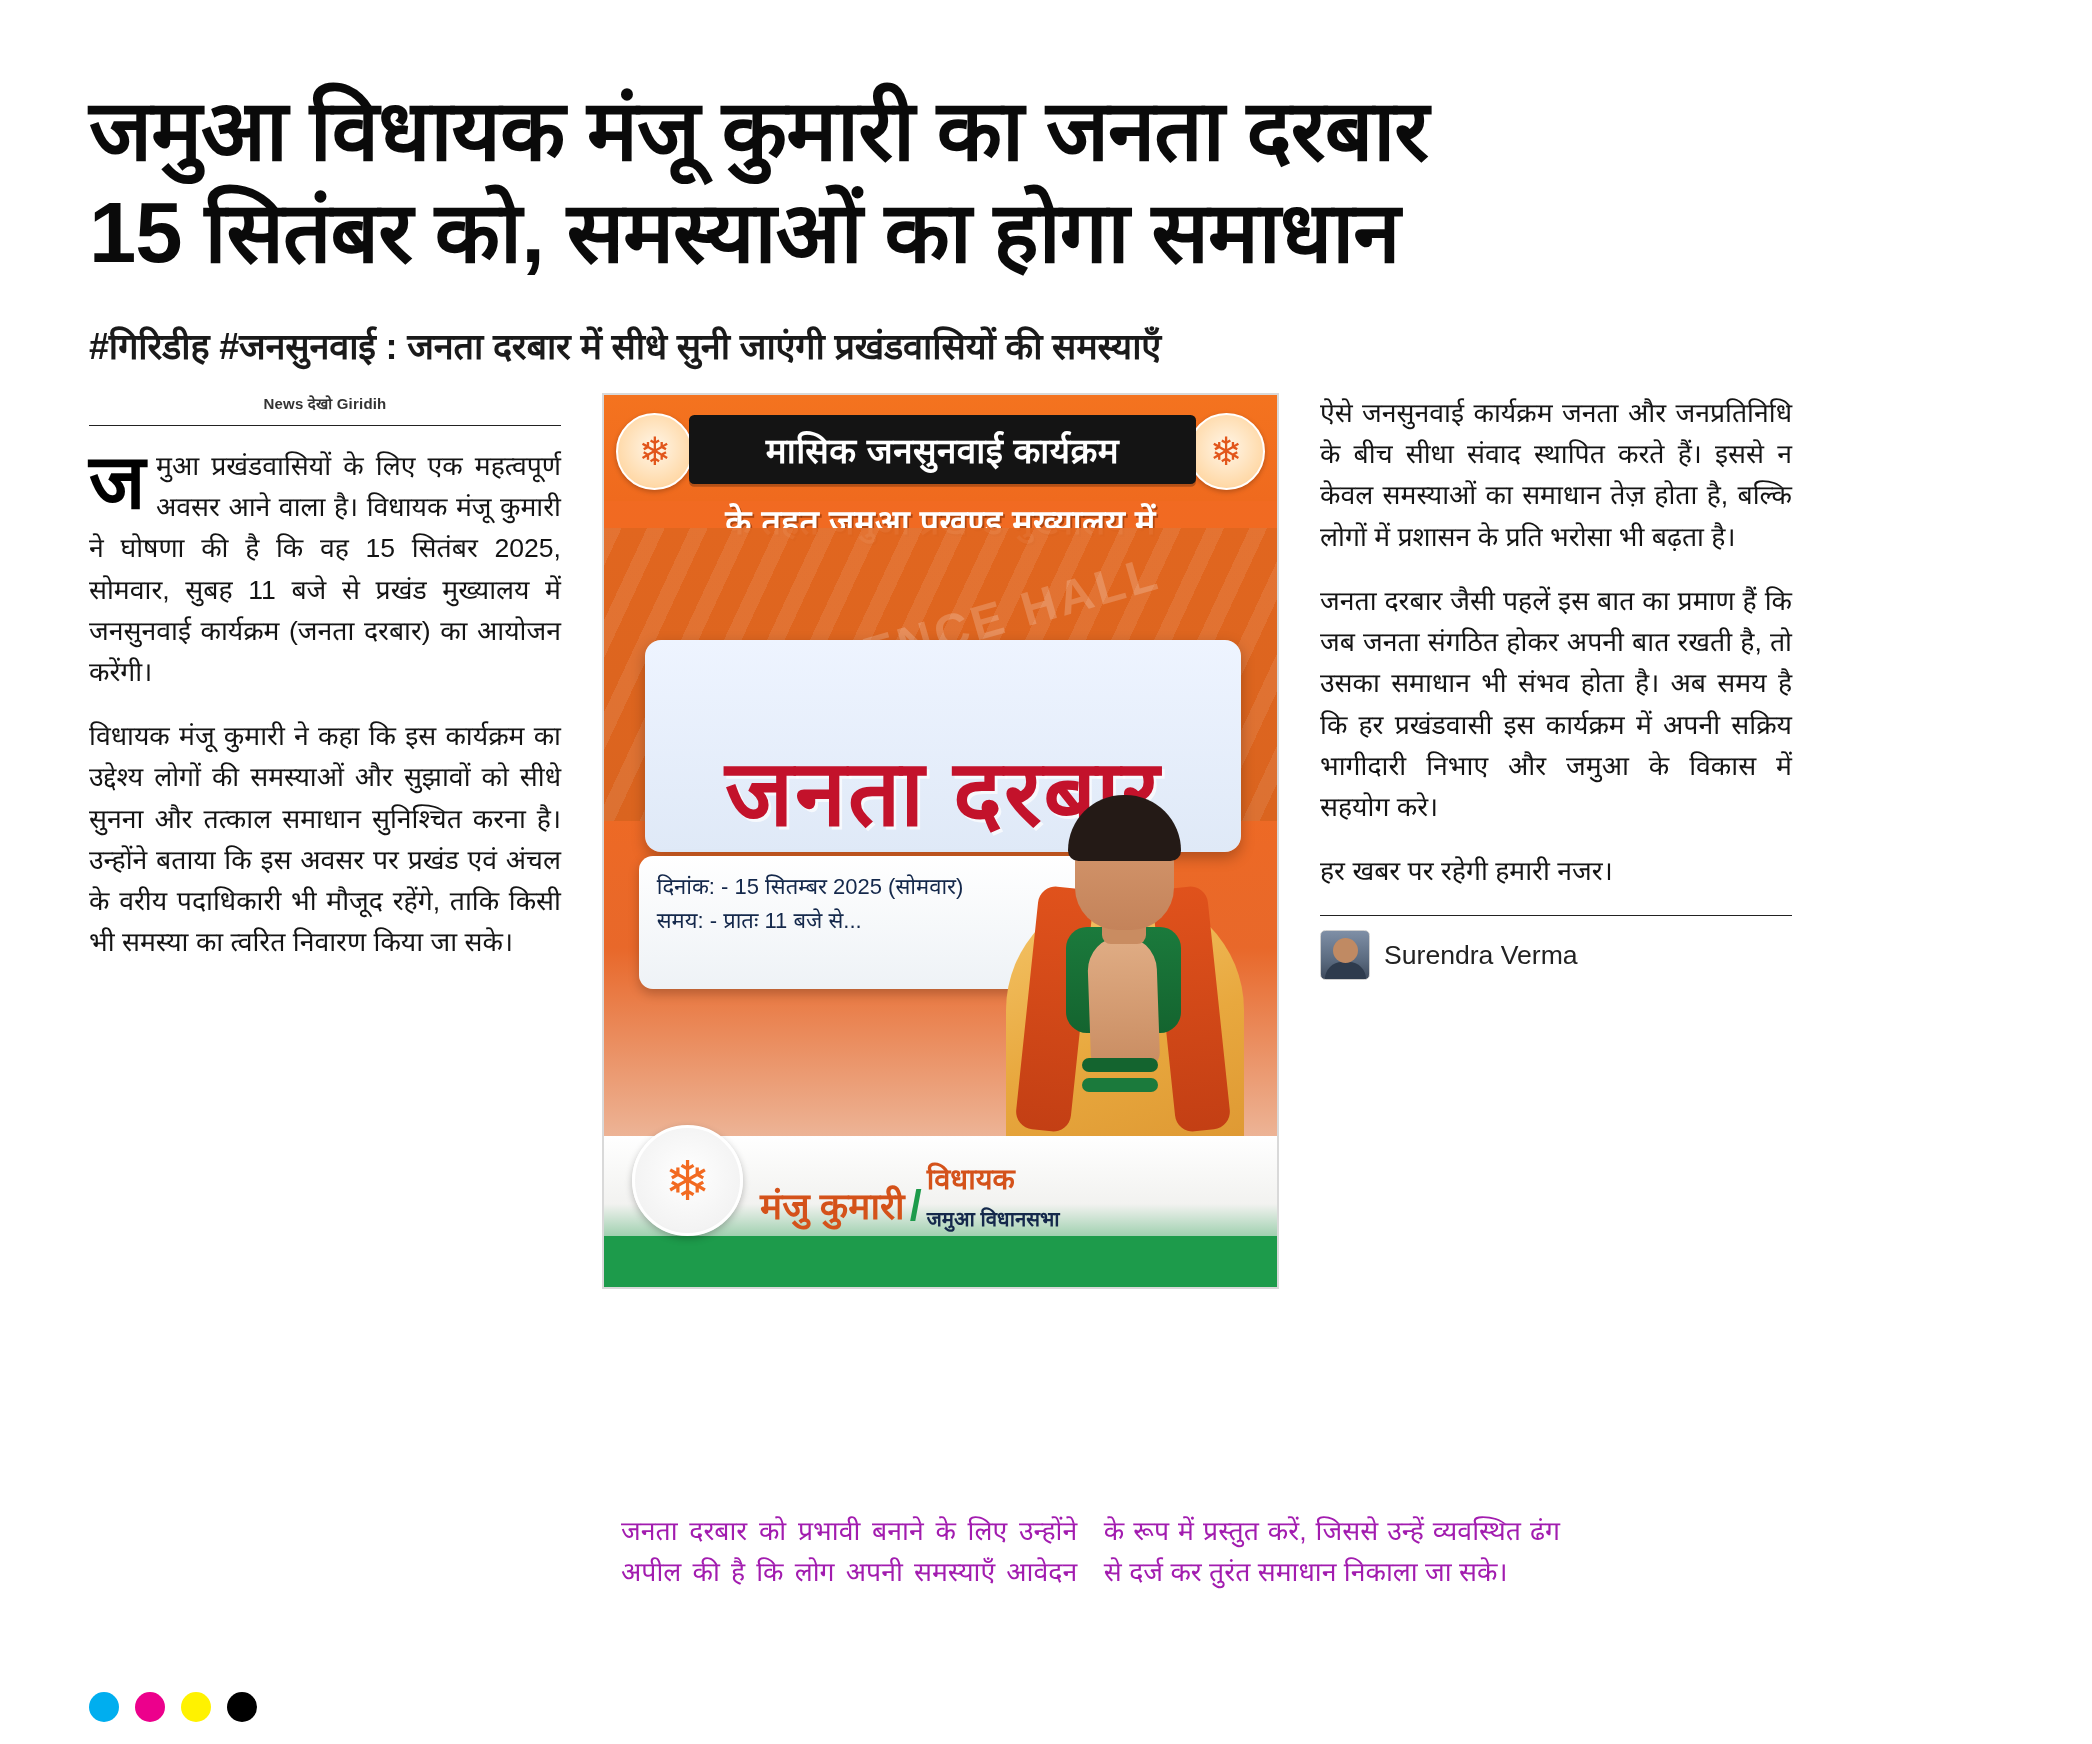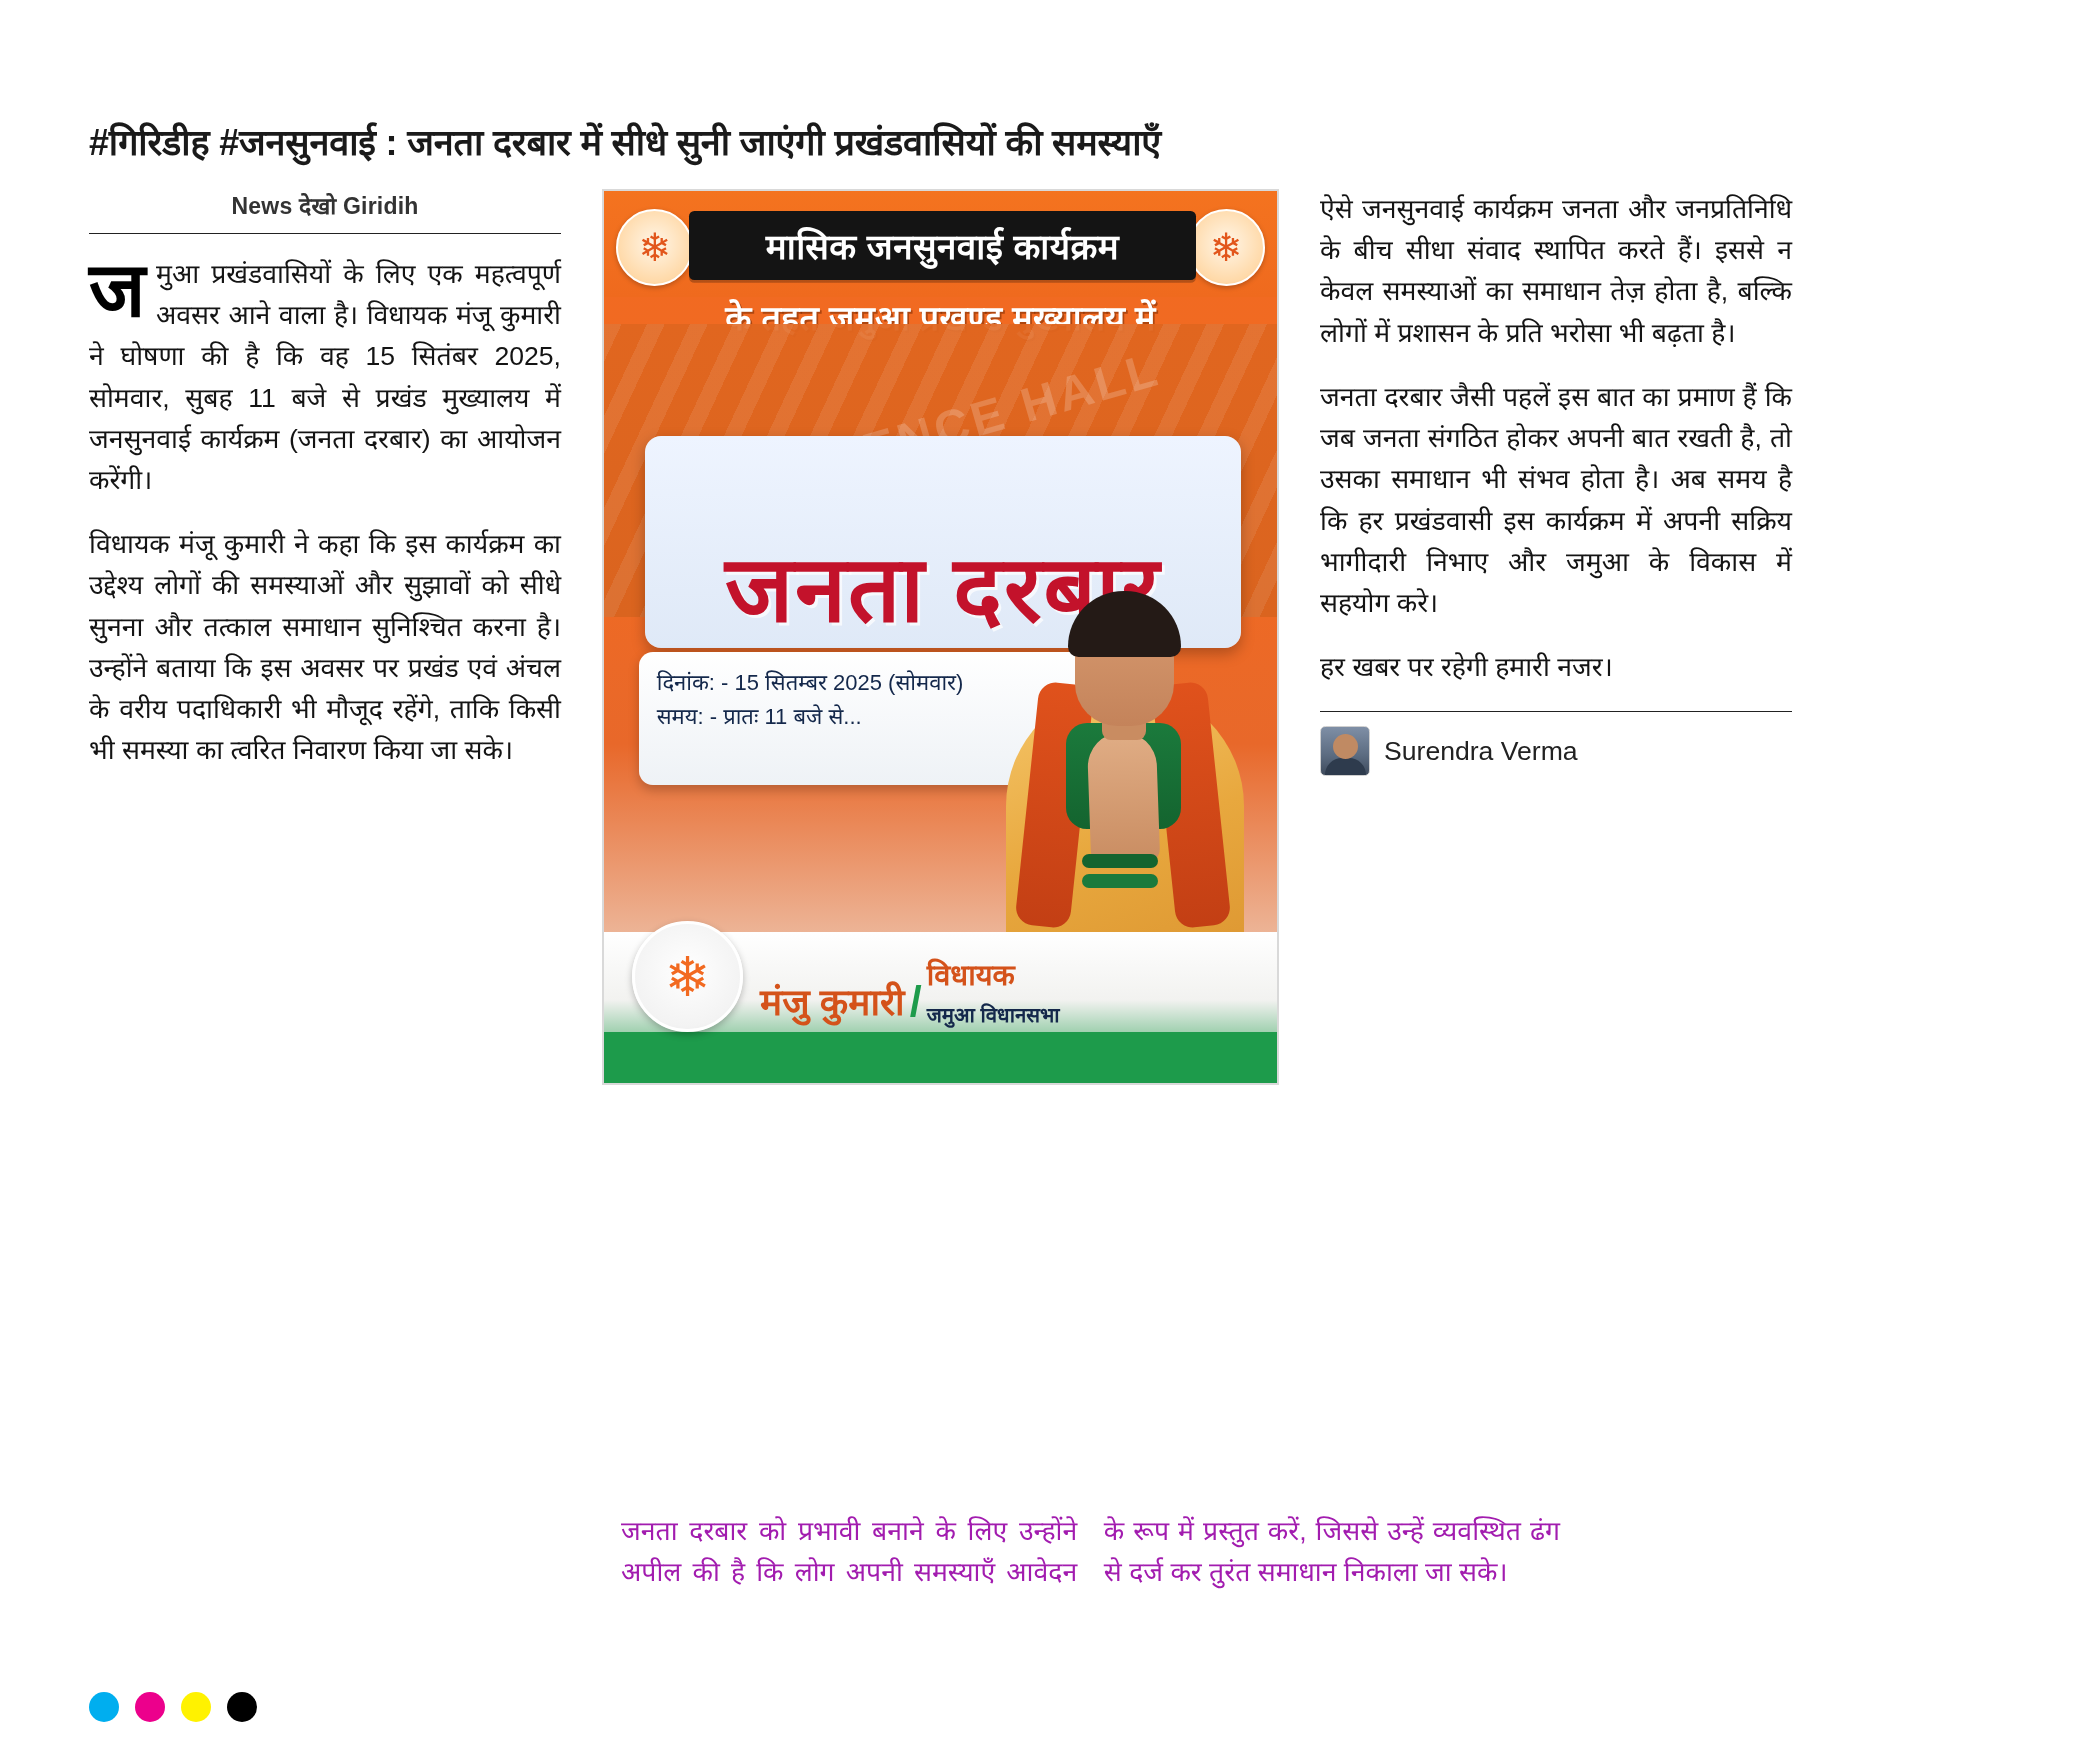--- a/index.html
+++ b/index.html
@@ -67,21 +67,21 @@
   .col-right {
     width: 497px;
     flex: 0 0 497px;
     padding-left: 25px;
     box-sizing: border-box;
     border-left: 0;
   }
 
   .byline {
     text-align: center;
-    font-size: 23px;
+    font-size: 15px;
     color: #333;
     font-weight: bold;
     padding-bottom: 12.4px;
     border-bottom: 1.8px solid #222;
     margin-bottom: 19.5px;
     letter-spacing: 0.2px;
   }
 
   p.body {
     font-size: 26.6px;
@@ -361,20 +361,24 @@
     display: flex;
     gap: 16px;
   }
   .dot { width: 30px; height: 30px; border-radius: 50%; }
 </style>
 </head>
 <body>
 
 <div class="page">
 
+  <h1 class="headline">
+    <span class="l1">जमुआ विधायक मंजू कुमारी का जनता दरबार</span>
+    <span class="l2">15 सितंबर को, समस्याओं का होगा समाधान</span>
+  </h1>
 
   <div class="subhead">#गिरिडीह #जनसुनवाई : जनता दरबार में सीधे सुनी जाएंगी प्रखंडवासियों की समस्याएँ</div>
 
   <div class="content">
 
     <div class="col-left">
       <div class="byline">News देखो Giridih</div>
 
       <p class="body dropcap-para">
         <span class="dropcap">ज</span><span>मुआ प्रखंडवासियों के लिए एक महत्वपूर्ण अवसर आने वाला है। विधायक मंजू कुमारी ने घोषणा की है कि वह 15 सितंबर 2025, सोमवार, सुबह 11 बजे से प्रखंड मुख्यालय में जनसुनवाई कार्यक्रम (जनता दरबार) का आयोजन करेंगी।</span>

